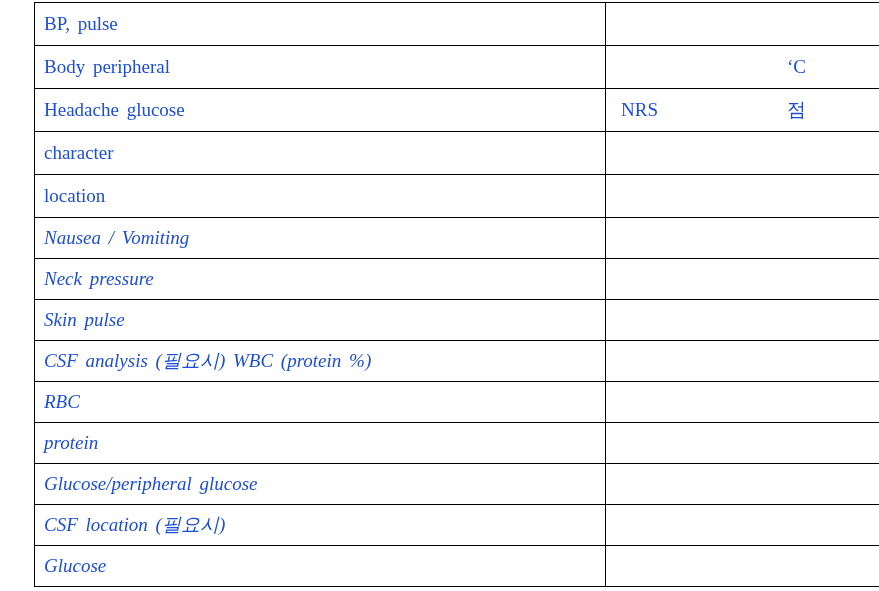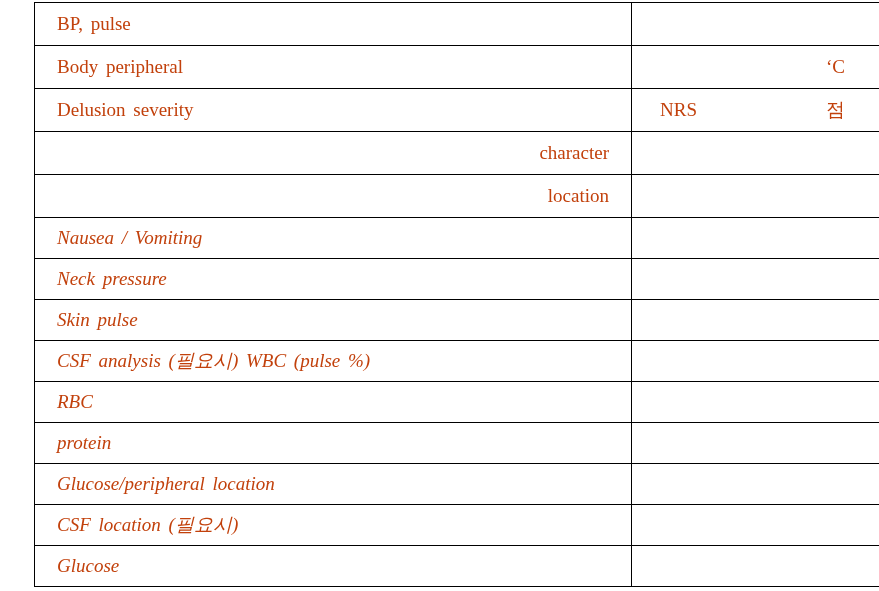--- a/index.html
+++ b/index.html
@@ -27,39 +27,39 @@
     left: 34px;
     top: 2px;
     width: 814px;
     border-collapse: collapse;
     table-layout: fixed;
     background: #ffffff;
   }
 
   table.form-table td {
     border: 1px solid #000000;
-    padding: 0 22px;
+    padding: 0 9px;
     vertical-align: middle;
     font-size: 19px;
     line-height: 1.1;
-    color: #c2410c;
+    color: #1d4ed8;
     word-spacing: 3px;
     white-space: nowrap;
     overflow: hidden;
   }
 
   td.label-cell { width: 552px; }
   td.value-cell { width: 262px; position: relative; }
 
   
   tr.r-tall  td { height: 42px; }
   tr.r-short td { height: 40px; font-style: italic; }
 
   
-  .indent-1 { padding-left: 120px; text-align: right; }
+  .indent-1 { padding-left: 120px; }
   .indent-2 { padding-left: 242px; }
   .indent-3 { padding-left: 229px; }
 
   
   .val-row {
     display: block;
     position: relative;
     height: 100%;
     width: 100%;
   }
@@ -97,21 +97,21 @@
         <tr class="r-tall">
           <td class="label-cell"><span>Body  peripheral</span></td>
           <td class="value-cell">
             <span class="val-row">
               <span class="val-left"></span>
               <span class="val-right unit-glyph">‘C</span>
             </span>
           </td>
         </tr>
         <tr class="r-tall">
-          <td class="label-cell"><span>Delusion  severity</span></td>
+          <td class="label-cell"><span>Headache  glucose</span></td>
           <td class="value-cell">
             <span class="val-row">
               <span class="val-left">NRS</span>
               <span class="val-right unit-glyph">점</span>
             </span>
           </td>
         </tr>
         <tr class="r-tall">
           <td class="label-cell indent-1"><span>character</span></td>
           <td class="value-cell">
@@ -151,21 +151,21 @@
         <tr class="r-short">
           <td class="label-cell"><span>Skin  pulse</span></td>
           <td class="value-cell">
             <span class="val-row">
               <span class="val-left"></span>
               <span class="val-right unit-glyph"></span>
             </span>
           </td>
         </tr>
         <tr class="r-short">
-          <td class="label-cell"><span>CSF  analysis  (필요시)  WBC     (pulse  %)</span></td>
+          <td class="label-cell"><span>CSF  analysis  (필요시)  WBC     (protein  %)</span></td>
           <td class="value-cell">
             <span class="val-row">
               <span class="val-left"></span>
               <span class="val-right unit-glyph"></span>
             </span>
           </td>
         </tr>
         <tr class="r-short">
           <td class="label-cell indent-2"><span>RBC</span></td>
           <td class="value-cell">
@@ -178,21 +178,21 @@
         <tr class="r-short">
           <td class="label-cell indent-2"><span>protein</span></td>
           <td class="value-cell">
             <span class="val-row">
               <span class="val-left"></span>
               <span class="val-right unit-glyph"></span>
             </span>
           </td>
         </tr>
         <tr class="r-short">
-          <td class="label-cell indent-3"><span>Glucose/peripheral  location</span></td>
+          <td class="label-cell indent-3"><span>Glucose/peripheral  glucose</span></td>
           <td class="value-cell">
             <span class="val-row">
               <span class="val-left"></span>
               <span class="val-right unit-glyph"></span>
             </span>
           </td>
         </tr>
         <tr class="r-short">
           <td class="label-cell"><span>CSF  location  (필요시)</span></td>
           <td class="value-cell">

